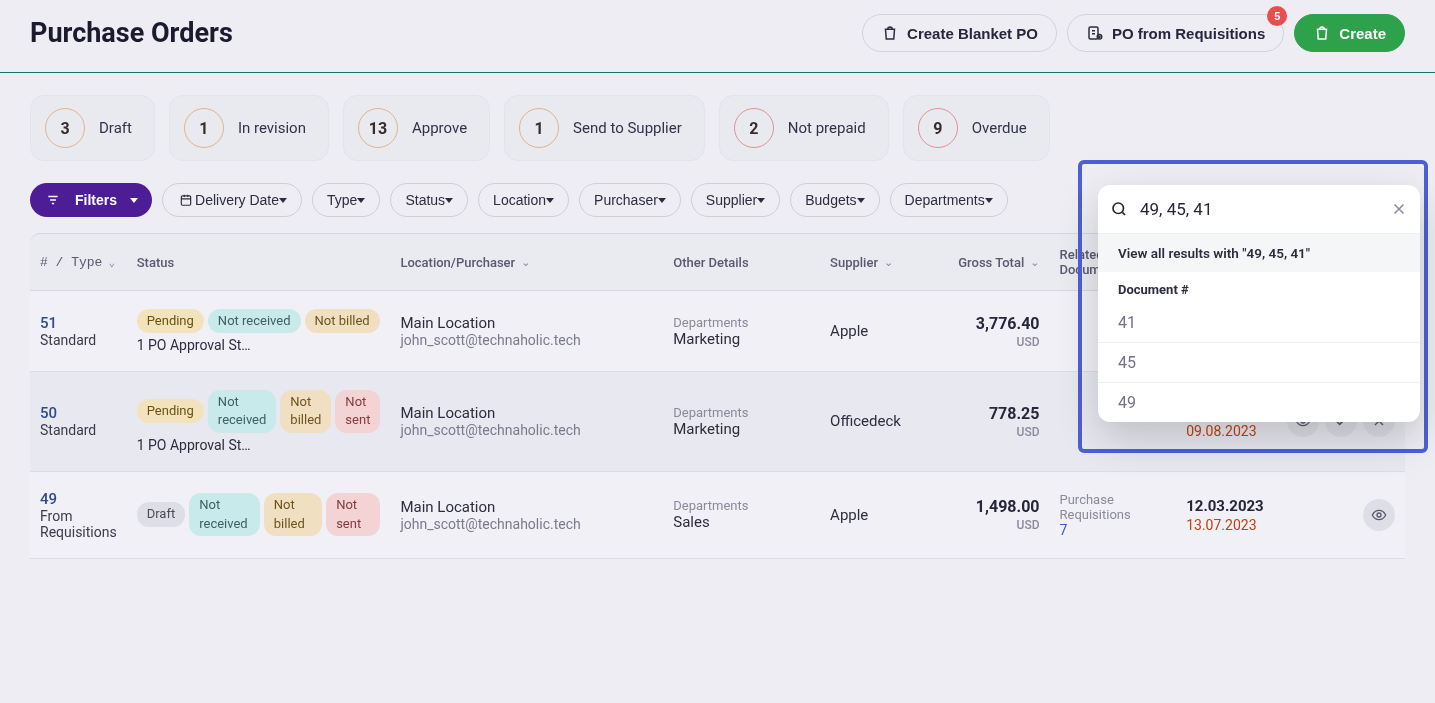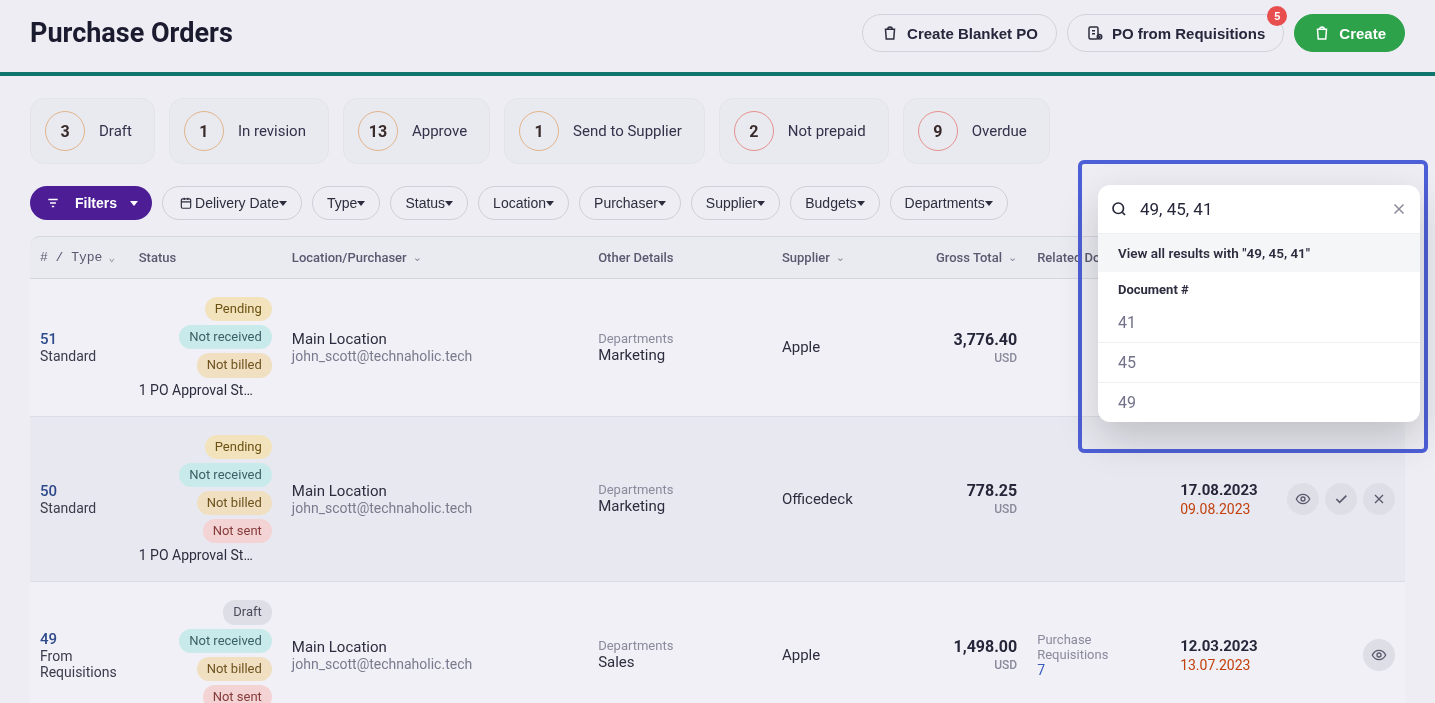--- a/index.html
+++ b/index.html
@@ -10,21 +10,21 @@
   width: 1435px;
   height: 703px;
   overflow: hidden;
   position: relative;
 }
 .header {
   display: flex;
   align-items: center;
   justify-content: space-between;
   padding: 14px 30px 20px 30px;
-  border-bottom: 4px solid #0f766e;
+  border-bottom: 1px solid #0f766e;
 }
 .page-title {
   font-size: 27px;
   font-weight: 700;
   color: #1b1b2f;
 }
 .header-actions {
   display: flex;
   gap: 10px;
   align-items: center;
@@ -169,21 +169,21 @@
 .po-num {
   color: #2f4a8a;
   font-weight: 500;
   font-size: 15px;
   cursor: pointer;
 }
 .po-type {
   color: #3b3b4d;
   font-size: 14px;
 }
-.status-tags { display: flex; flex-direction: column; gap: 4px; align-items: flex-end; }
+.status-tags { display: flex; flex-direction: row; gap: 4px; align-items: center; }
 .tag {
   display: inline-block;
   padding: 3px 10px;
   border-radius: 12px;
   font-size: 13px;
   line-height: 1.4;
 }
 .tag-amber { background: #f2e3bd; color: #6b5111; }
 .tag-teal { background: #c8eaea; color: #3b6166; }
 .tag-beige { background: #f0dfc0; color: #6e531f; }

